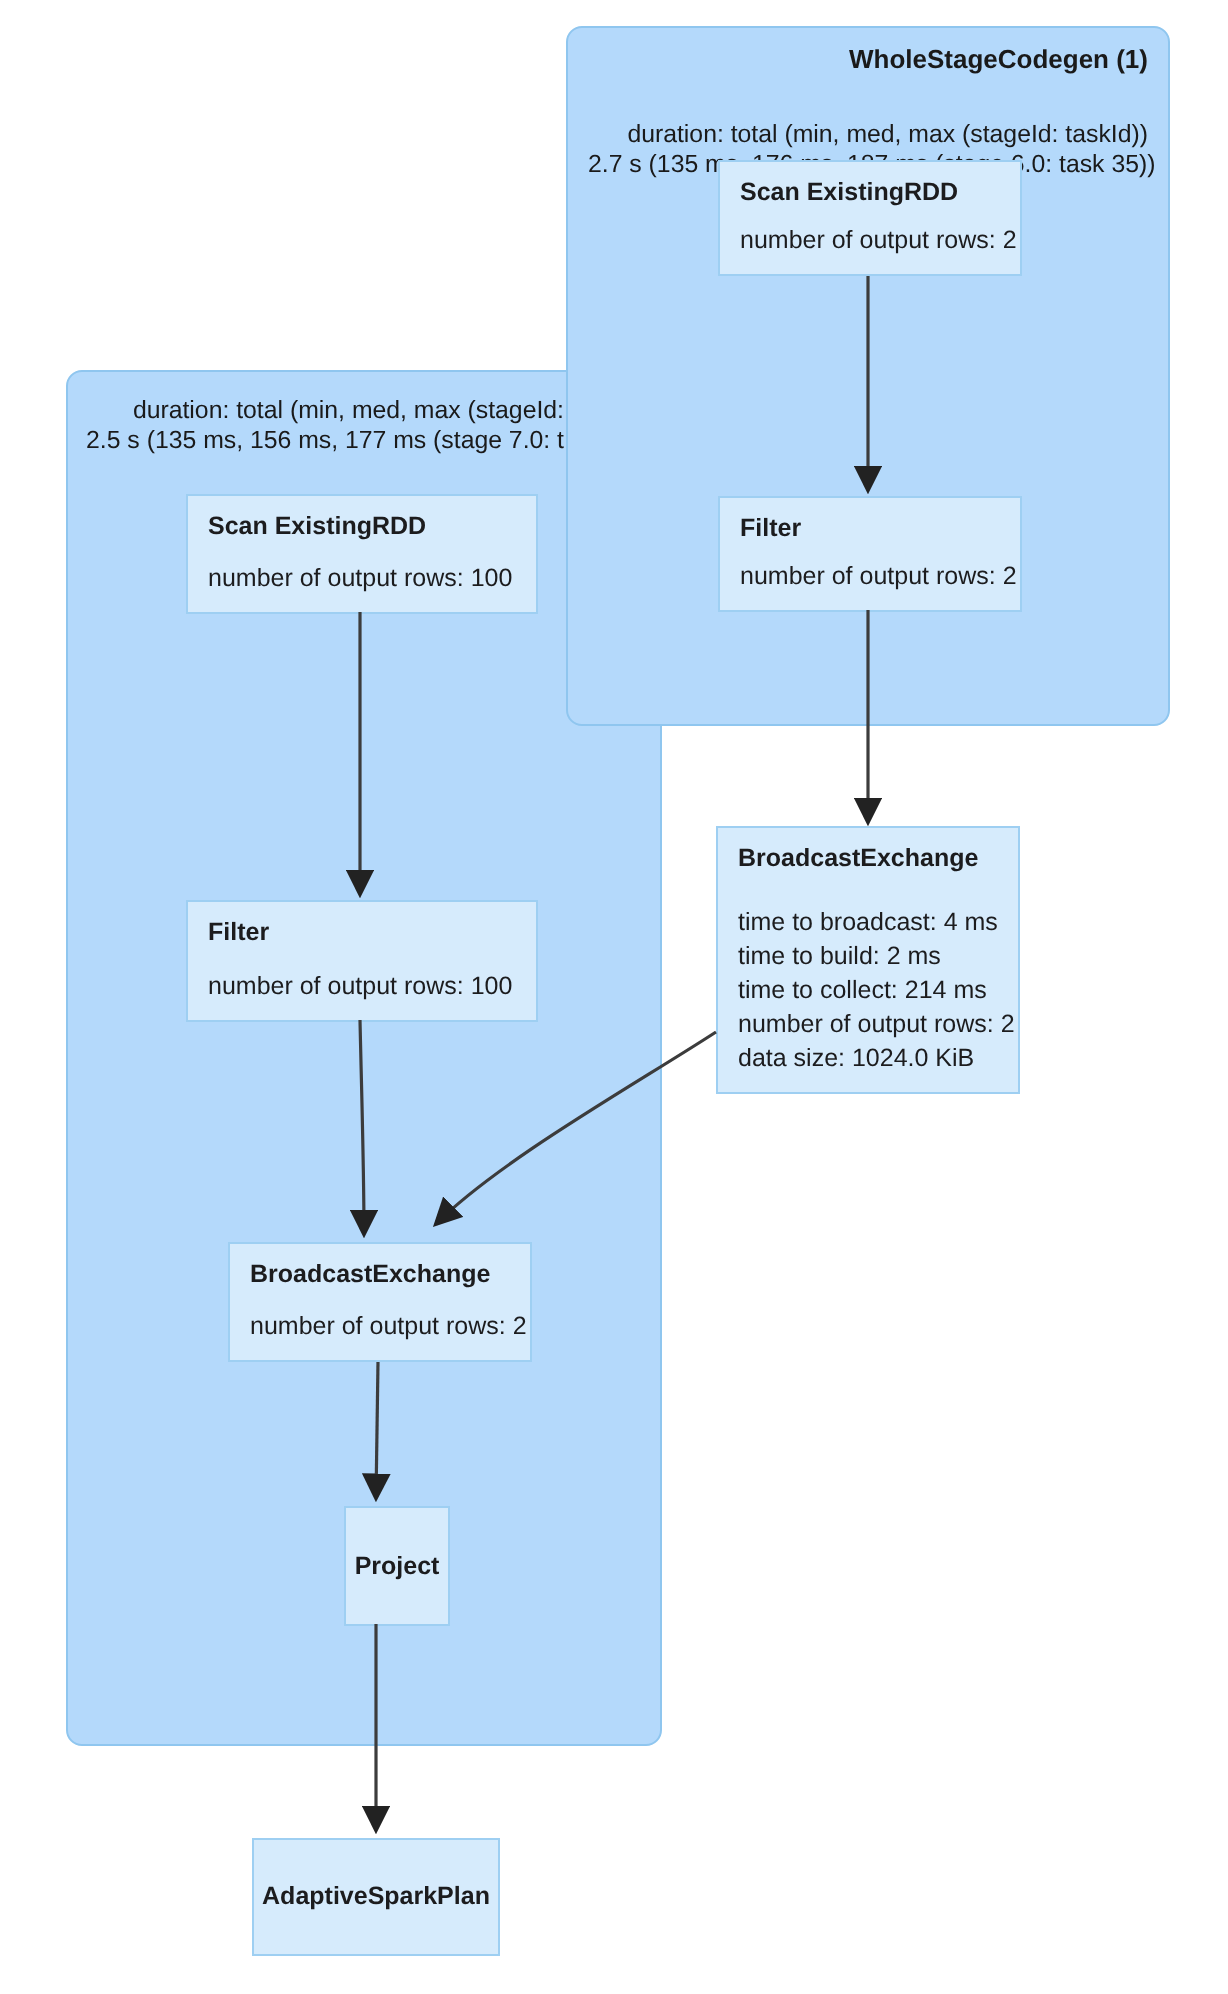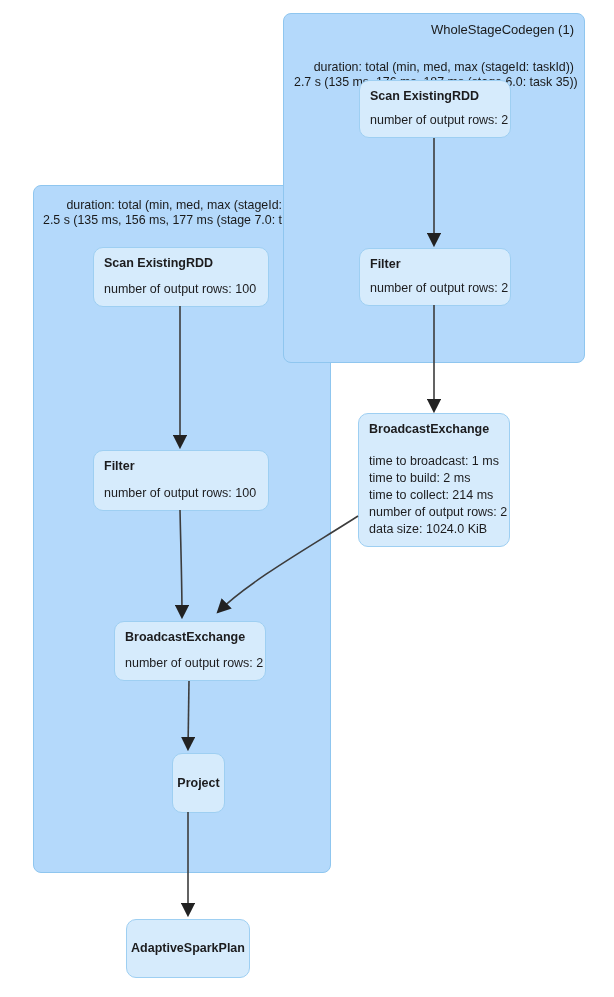--- a/index.html
+++ b/index.html
@@ -5,36 +5,36 @@
   html,body { margin:0; padding:0; }
   body {
     width:614px; height:997px; position:relative; background:#ffffff;
     font-family:"Liberation Sans", sans-serif; color:#1a1a1a; overflow:hidden;
   }
   .cluster {
     position:absolute; box-sizing:border-box;
     background:#b4d9fb; border:1px solid #8fc6ef; border-radius:8px;
   }
   .cluster-title {
-    font-weight:normal; font-size:13px; line-height:16px;
+    font-weight:bold; font-size:13px; line-height:16px;
     text-align:right; white-space:nowrap;
   }
   .cluster-duration {
     font-size:12.4px; line-height:15px; text-align:right; white-space:nowrap;margin-top:16px;
   }
   .cluster.right-cluster .cluster-title { padding:8px 10px 0 10px; }
   .cluster.right-cluster .cluster-duration { padding:6px 10px 0 10px; }
   .left-header {
     position:absolute; top:6px; right:48px; 
     overflow:visible;
   }
   .left-header .cluster-duration { margin-top:6px; }
   .node {
     position:absolute; box-sizing:border-box;
-    background:#d6ebfc; border:1px solid #9ecff2; border-radius:10px;
+    background:#d6ebfc; border:1px solid #9ecff2; border-radius:0;
     padding:8px 10px; font-size:12.5px; color:#1c1c1e;
     display:flex; flex-direction:column; justify-content:space-between;
   }
   .node .node-label { font-weight:bold; line-height:15px; white-space:nowrap; }
   .node .node-metrics { line-height:17px; white-space:nowrap; }
   .node.centered { justify-content:center; align-items:center; }
   .edges {
     position:absolute; left:0; top:0; z-index:3; pointer-events:none;
   }
   .edges path { stroke:#3c3c3c; stroke-width:1.6; fill:none; }
@@ -95,21 +95,21 @@
 
   <div class="node" id="node-filter1">
     <div class="node-label">Filter</div>
     <div class="node-metrics">number of output rows: 2</div>
   </div>
 </div>
 
 <div class="node" id="node-bex">
   <div class="node-label">BroadcastExchange</div>
   <div class="node-metrics">
-    <div>time to broadcast: 1 ms</div>
+    <div>time to broadcast: 4 ms</div>
     <div>time to build: 2 ms</div>
     <div>time to collect: 214 ms</div>
     <div>number of output rows: 2</div>
     <div>data size: 1024.0 KiB</div>
   </div>
 </div>
 
 <div class="node centered" id="node-asp">
   <div class="node-label">AdaptiveSparkPlan</div>
 </div>

